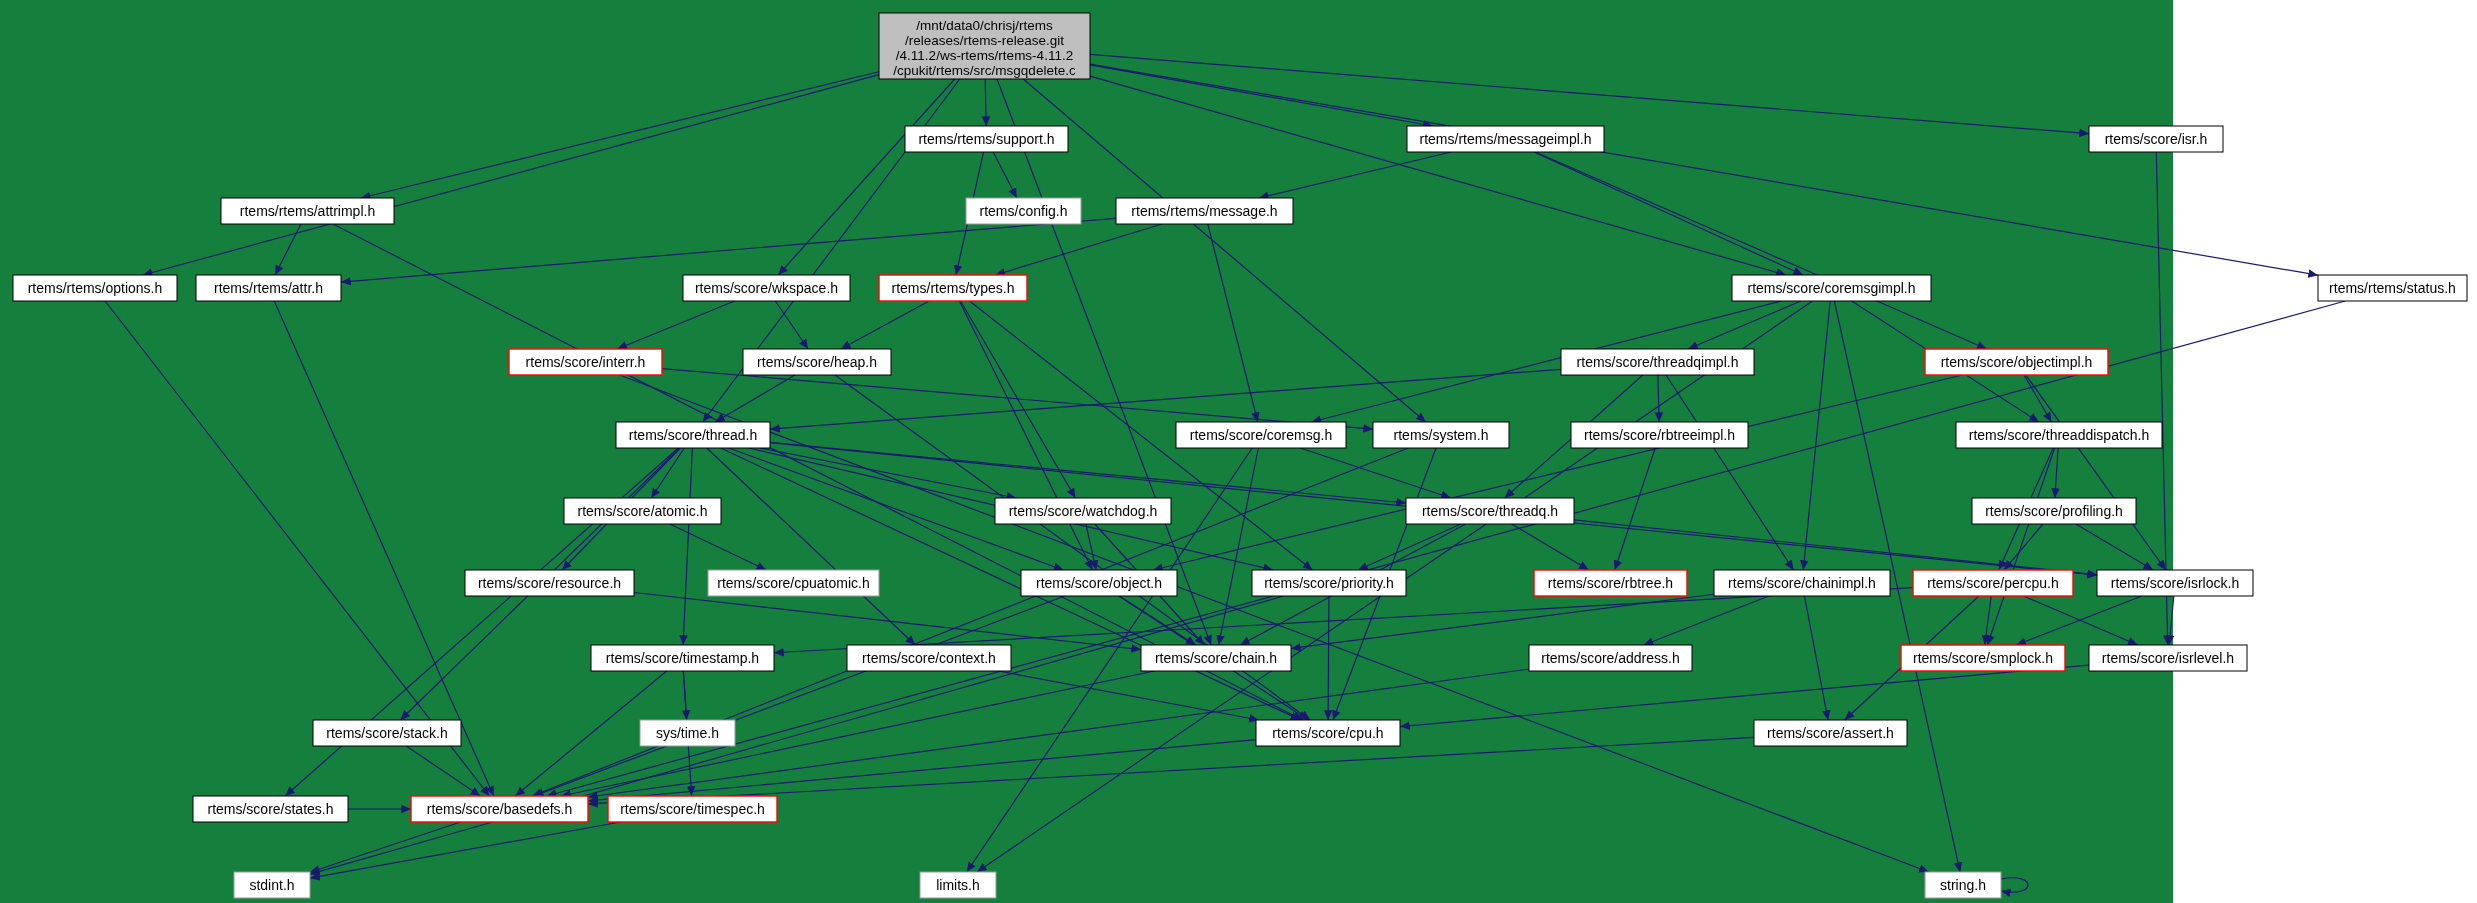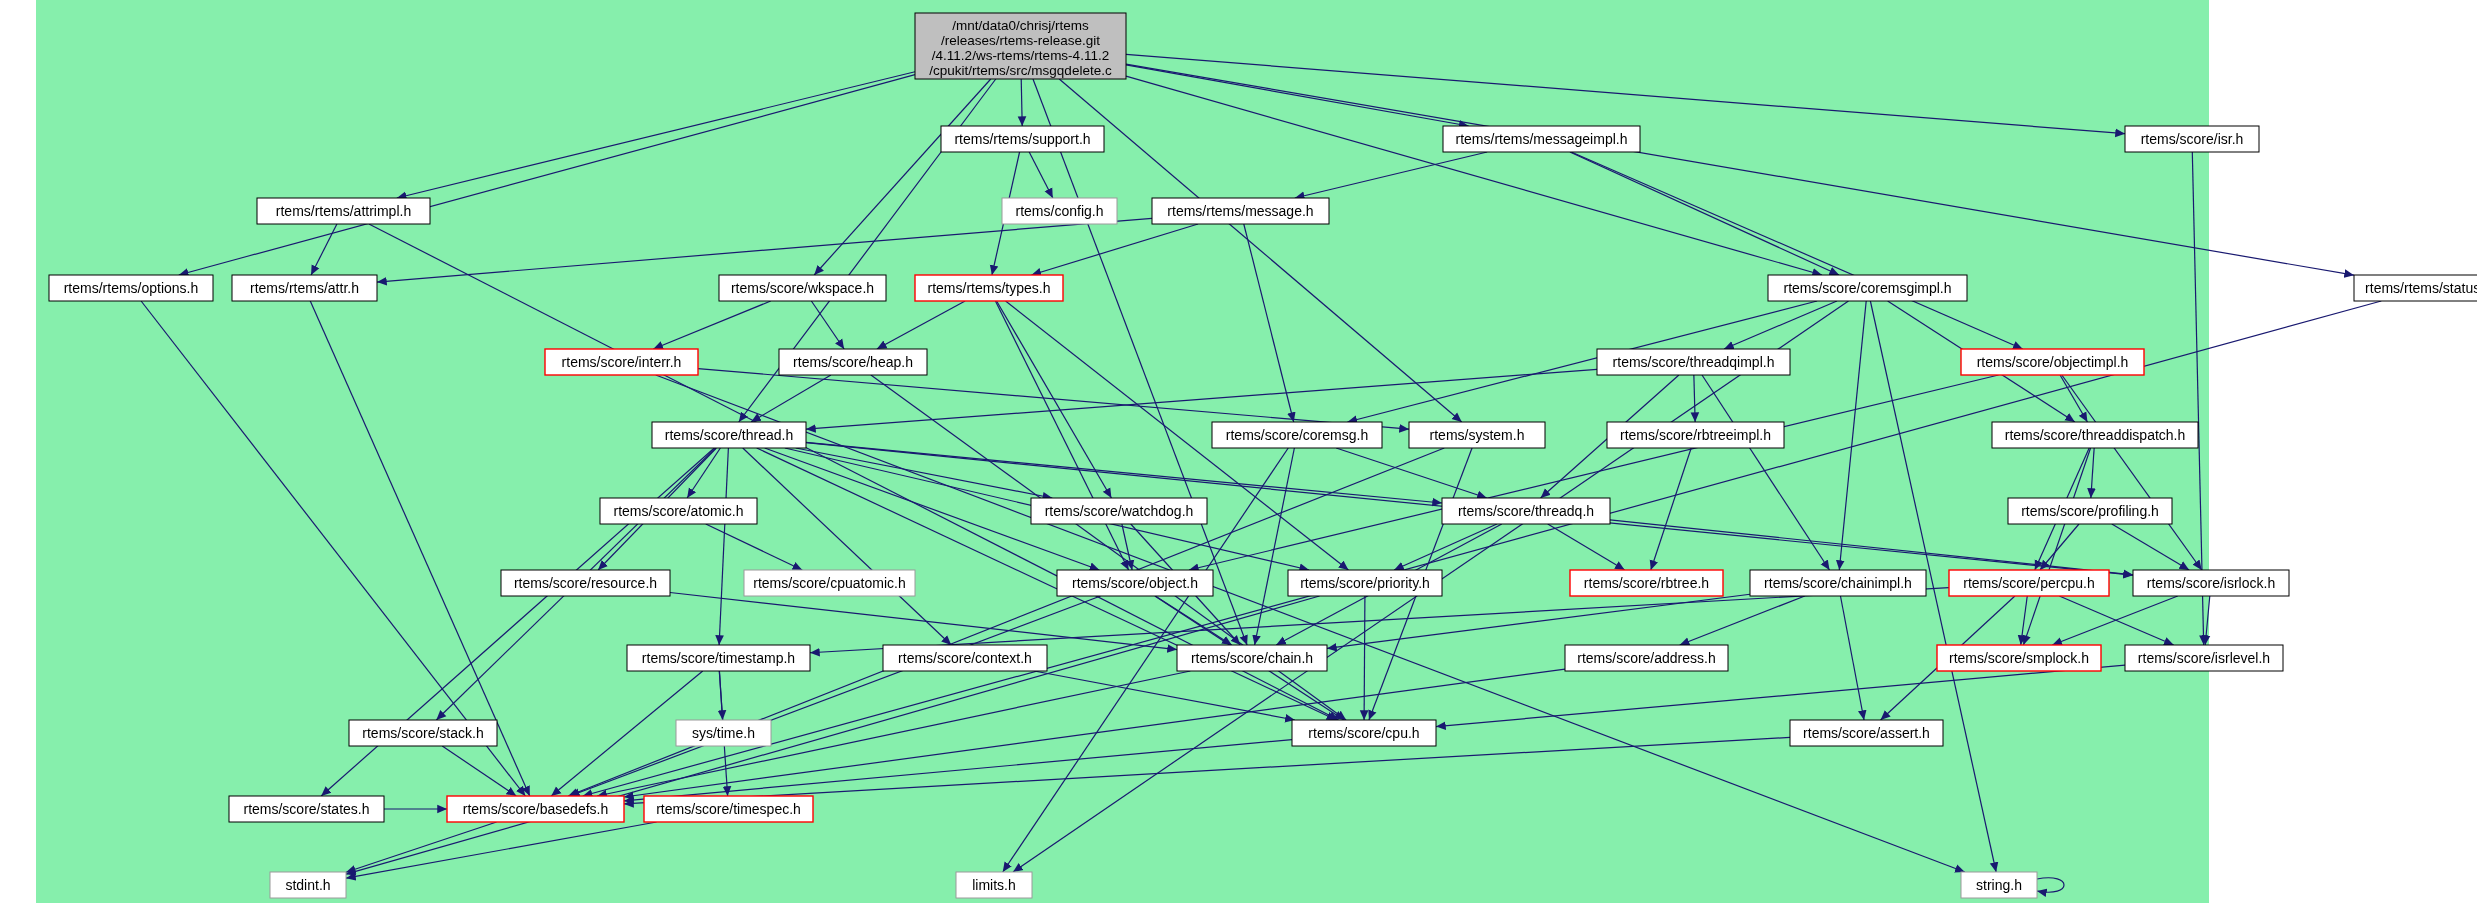--- a/index.html
+++ b/index.html
@@ -4,23 +4,22 @@
 <style>
   html, body {
     margin: 0;
     padding: 0;
     background: #ffffff;
   }
   #canvas {
     position: relative;
     width: 2173px;
     height: 903px;
-    background: #86efac;
+    background: #15803d;
     font-family: "Liberation Sans", sans-serif;
-    margin-left: 36px;
   }
   svg { display: block; }
   .node-label {
     font-family: "Liberation Sans", sans-serif;
     font-size: 14px;
     fill: #000000;
   }
   .root-label {
     font-family: "Liberation Sans", sans-serif;
     font-size: 13.5px;

